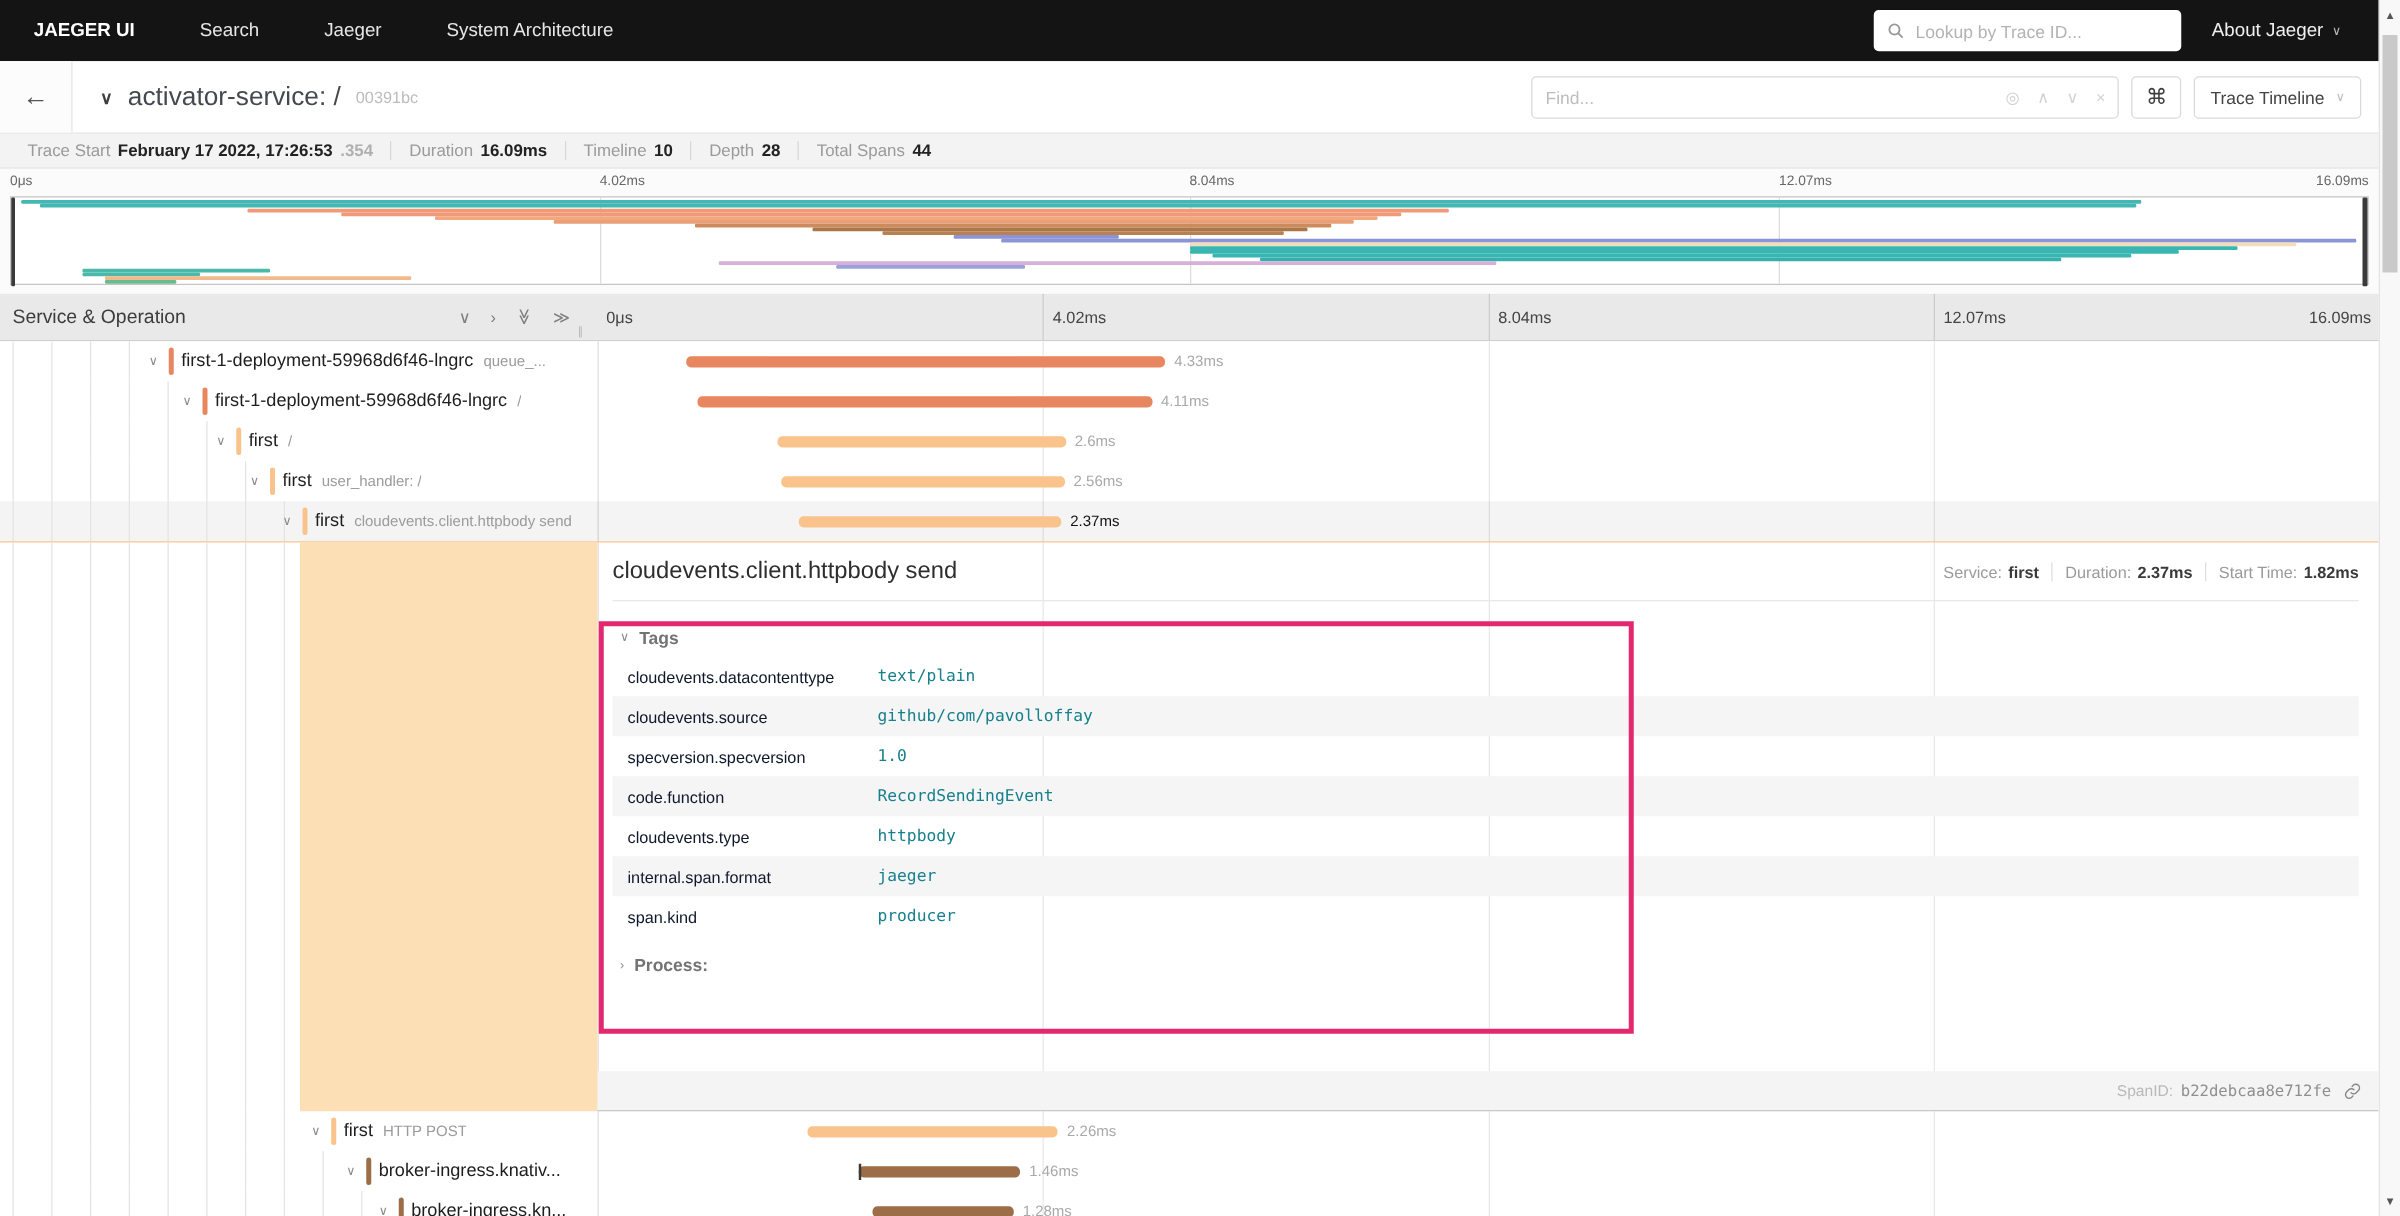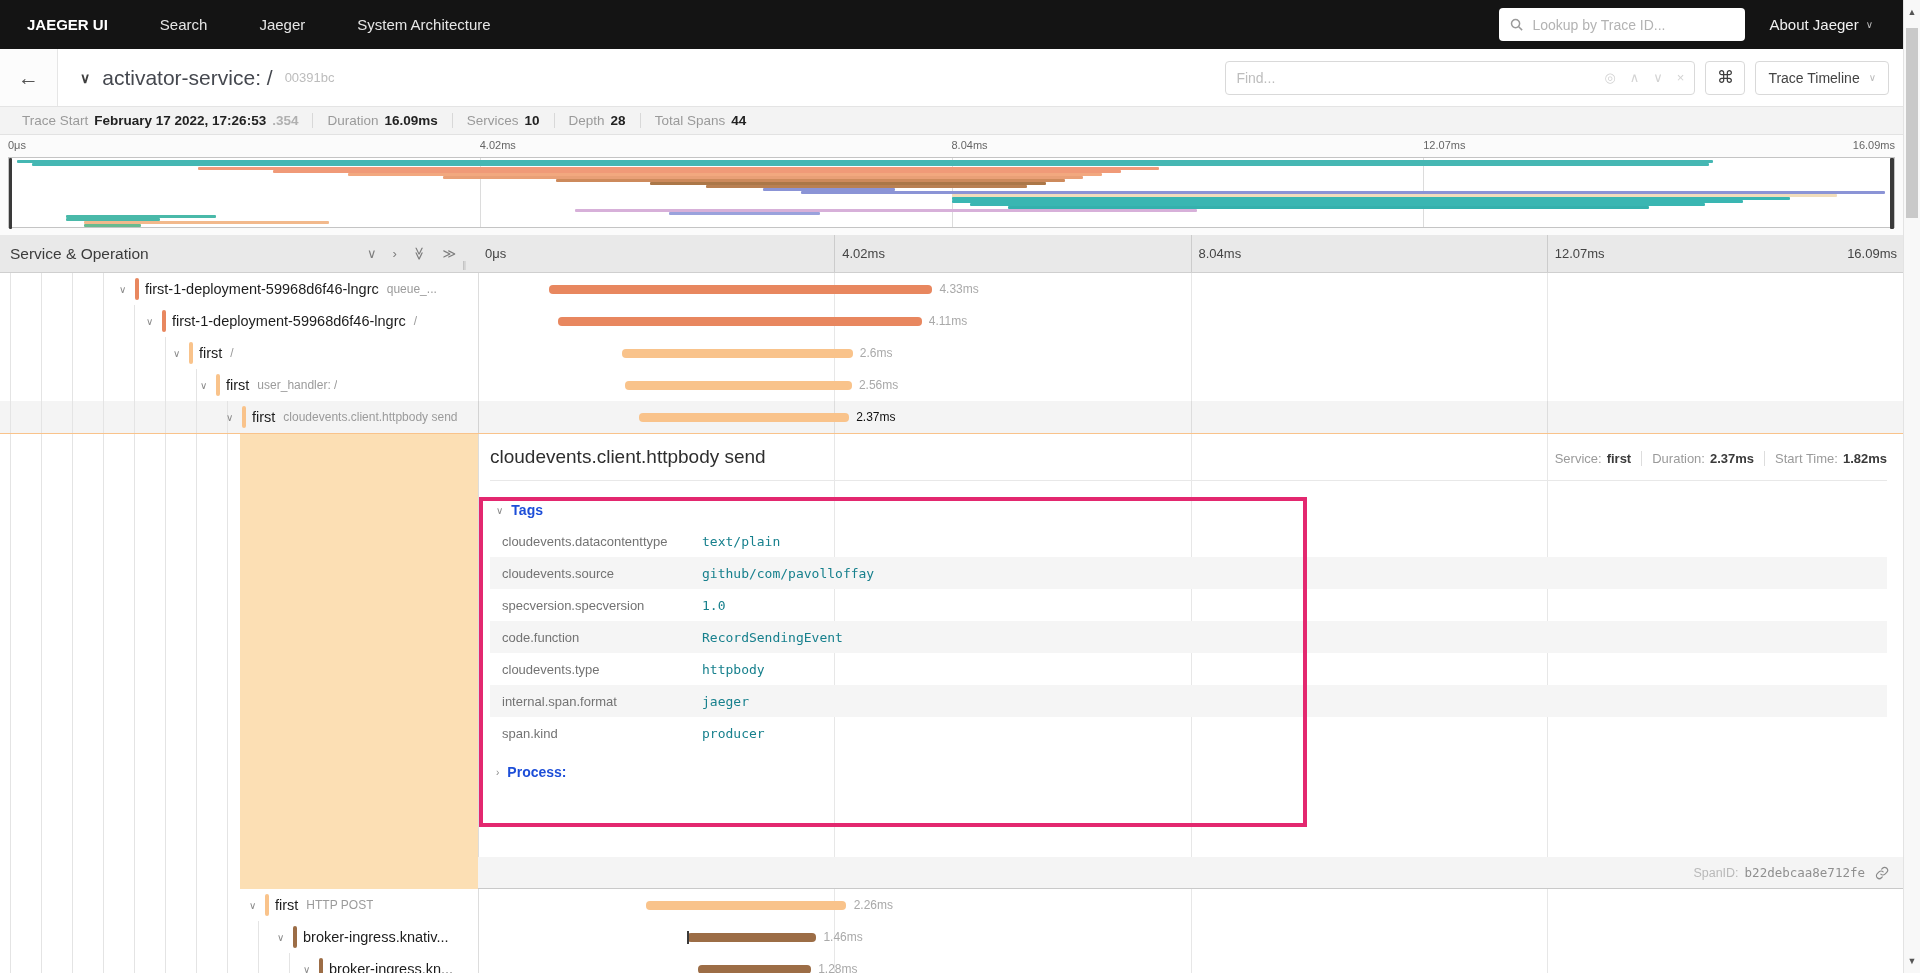--- a/index.html
+++ b/index.html
@@ -98,24 +98,24 @@
     padding-bottom:12px; border-bottom:1px solid #e8e8e8; }
   .detail-title { font-size:19px; color:#2e2e2e; }
   .detail-stats { display:flex; gap:10px; font-size:13px; align-items:baseline; }
   .stat { display:flex; gap:5px; padding-left:10px; }
   .stat + .stat { border-left:1px solid #ddd; }
   .stat-label { color:#9a9a9a; }
   .stat-value { color:#3a3a3a; font-weight:700; }
   .tags-wrap { margin-top:14px; position:relative; }
   .tags-head { display:flex; align-items:center; gap:8px; padding:7px 6px; cursor:pointer; }
   .acc-chev { font-size:10px; color:#8a8a8a; }
-  .acc-title { font-size:14px; font-weight:700; color:#1d4ed8; }
+  .acc-title { font-size:14px; font-weight:700; color:#737373; }
   .tag-row { height:32px; display:flex; align-items:center; padding-left:12px; font-size:13px; cursor:pointer; }
   .tag-row:nth-child(even) { background:#f5f5f5; }
-  .tag-key { width:200px; color:#737373; flex:none; }
+  .tag-key { width:200px; color:#0f172a; flex:none; }
   .tag-value { font-family:"DejaVu Sans Mono", monospace; color:#17808d; }
   .process-row { margin-top:8px; display:flex; align-items:center; gap:8px; padding:7px 6px; cursor:pointer; }
   .spanid-strip { position:absolute; left:478px; right:0; bottom:0; height:32px; background:#f4f4f4;
     border-bottom:1px solid #c9c9c9; display:flex; align-items:center; justify-content:flex-end;
     gap:6px; padding-right:14px; font-size:12.5px; }
   .spanid-label { color:#b9b9b9; }
   .spanid-value { color:#8f8f8f; font-family:"DejaVu Sans Mono", monospace; }
   .link-icon { display:flex; cursor:pointer; margin-left:4px; }
   .annotation { position:absolute; left:479px; top:63px; width:828px; height:330px;
     border:4px solid #e3286f; z-index:6; pointer-events:none; }
@@ -187,21 +187,21 @@
       <div class="sum-item">
         <span class="sum-label">Trace Start</span>
         <span class="sum-value">February 17 2022, 17:26:53</span>
         <span class="sum-suffix">.354</span>
       </div>
       <div class="sum-item">
         <span class="sum-label">Duration</span>
         <span class="sum-value">16.09ms</span>
       </div>
       <div class="sum-item">
-        <span class="sum-label">Services</span>
+        <span class="sum-label">Timeline</span>
         <span class="sum-value">10</span>
       </div>
       <div class="sum-item">
         <span class="sum-label">Depth</span>
         <span class="sum-value">28</span>
       </div>
       <div class="sum-item">
         <span class="sum-label">Total Spans</span>
         <span class="sum-value">44</span>
       </div>

